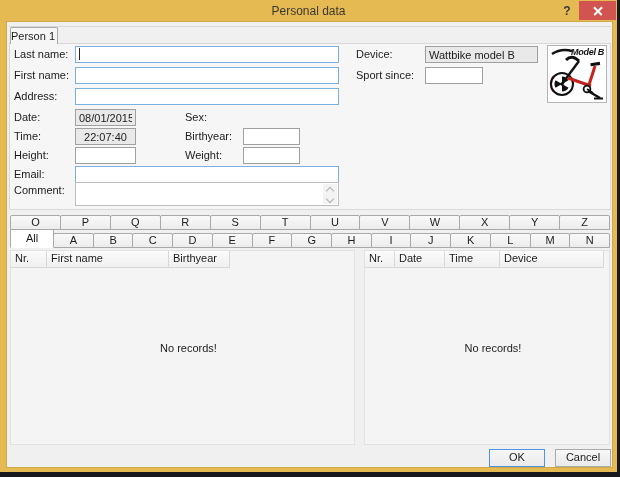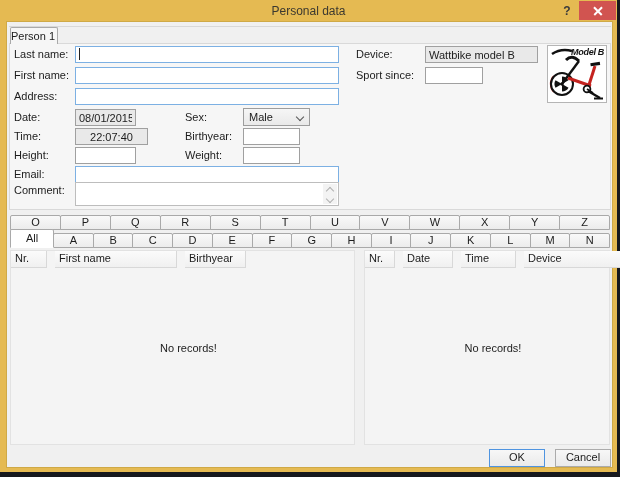--- a/index.html
+++ b/index.html
@@ -51,21 +51,21 @@
   .ltab{flex:1;box-sizing:border-box;border:1px solid #a9a9a9;
         background:linear-gradient(#f9f9f9,#ececec);text-align:center;font-size:11px;
         height:15px;line-height:13px;border-radius:2px 2px 0 0;cursor:default;}
   .ltab + .ltab{margin-left:-1px;}
   .row-lower .ltab.active{flex:0 0 44px;height:19px;line-height:17px;background:#ffffff;
         position:relative;z-index:2;border-bottom:1px solid #ffffff;}
   .tablebox{position:absolute;top:250px;height:195px;background:#f4f4f4;
             border:1px solid #e2e2e2;box-sizing:border-box;z-index:2;}
   .tablebox.left{left:10px;width:345px;}
   .tablebox.right{left:364px;width:246px;}
-  .hrow{display:flex;height:17px;gap:8px;}
+  .hrow{display:flex;height:17px;}
   .hcell{box-sizing:border-box;border-right:1px solid #d8d8d8;border-bottom:1px solid #d8d8d8;
          background:linear-gradient(#fbfbfb,#f0f0f0);padding:1px 4px;white-space:nowrap;
          overflow:hidden;flex:0 0 auto;}
   .norecords{position:absolute;left:12px;right:0;top:50%;transform:translateY(-50%);
              text-align:center;color:#222;}
   .btn{position:absolute;top:449px;width:56px;height:18px;box-sizing:border-box;
        background:linear-gradient(#f7f7f7,#eaeaea);border:1px solid #ababab;
        text-align:center;line-height:15px;z-index:2;cursor:default;}
   .btn.focused{border-color:#4f94e0;}
   .btn.ok{left:489px;}
@@ -98,39 +98,35 @@
     <span class="lbl" style="left:14px;top:130px">Time:</span>
     <span class="lbl" style="left:14px;top:149px">Height:</span>
     <span class="lbl" style="left:14px;top:168px">Email:</span>
     <span class="lbl" style="left:14px;top:184px">Comment:</span>
 
     <input class="inp blue" style="left: 75px; top: 46px; width: 264px;" value="">
     <div class="caret"></div>
     <input class="inp blue" style="left: 75px; top: 67px; width: 264px;" value="">
     <input class="inp blue" style="left: 75px; top: 88px; width: 264px;" value="">
     <input class="inp ro" style="left: 75px; top: 109px; width: 61px;" readonly="" value="08/01/2015">
-    <input class="inp ro" style="left: 75px; top: 128px; width: 73px;" readonly="" value="22:07:40">
+    <input class="inp ro" style="left: 75px; top: 128px; width: 61px;" readonly="" value="22:07:40">
     <input class="inp" style="left: 75px; top: 147px; width: 61px;" value="">
     <input class="inp blue" style="left: 75px; top: 166px; width: 264px;" value="">
 
     <div class="comment-box">
       <div class="c-scroll">
         <span class="chev up"></span>
         <span class="chev down"></span>
       </div>
     </div>
 
     <span class="lbl" style="left:185px;top:111px">Sex:</span>
     <span class="lbl" style="left:185px;top:130px">Birthyear:</span>
     <span class="lbl" style="left:185px;top:149px">Weight:</span>
 
-    <div class="combo" style="left:243px;top:108px;width:67px;height:18px">
-      <span class="val">Male</span>
-      <span class="chev" style="right:6px;top:5px"></span>
-    </div>
     <input class="inp" style="left: 243px; top: 128px; width: 57px;" value="">
     <input class="inp" style="left: 243px; top: 147px; width: 57px;" value="">
 
     <span class="lbl" style="left:356px;top:48px">Device:</span>
     <span class="lbl" style="left:356px;top:69px">Sport since:</span>
     <input class="inp ro left" style="left: 425px; top: 46px; width: 113px;" readonly="" value="Wattbike model B">
     <input class="inp" style="left: 425px; top: 67px; width: 58px;" value="">
 
     <div class="logo">
       <span class="logo-caption">Model B</span>

